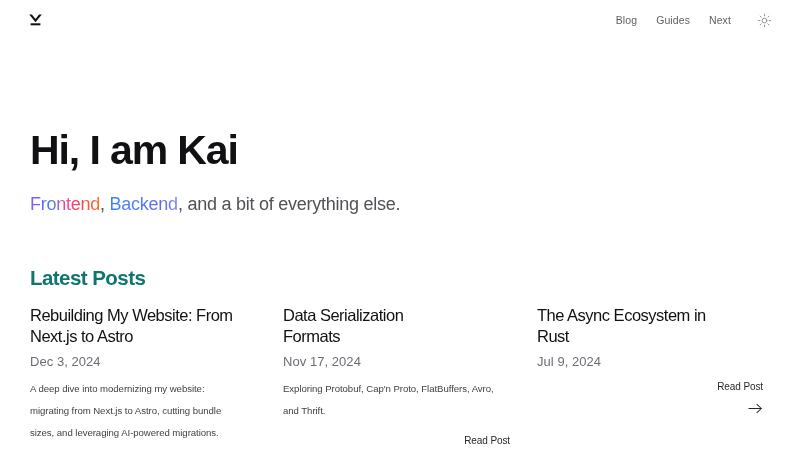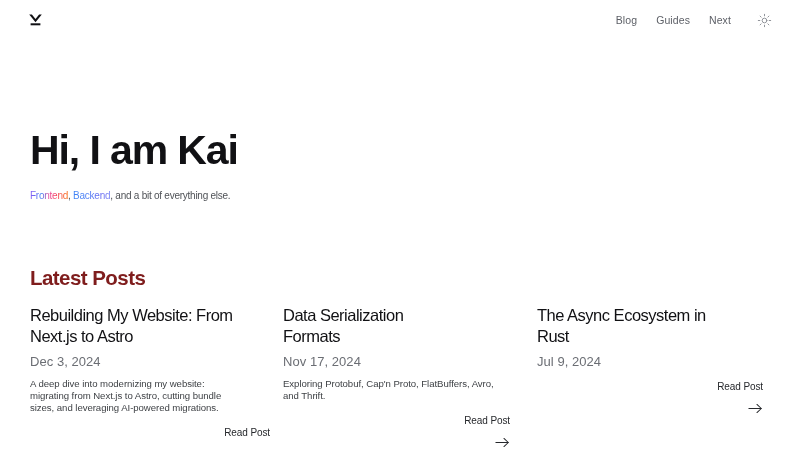--- a/index.html
+++ b/index.html
@@ -79,22 +79,22 @@
     font-size: 41px;
     line-height: 50px;
     font-weight: 700;
     letter-spacing: -1.1px;
     color: #111114;
     white-space: nowrap;
     margin-top: 21px;
   }
 
   .hero-sub {
-    margin-top: 12px;
-    font-size: 10px;
+    margin-top: 20px;
+    font-size: 18px;
     line-height: 18px;
     letter-spacing: -0.25px;
     color: #4f5257;
     white-space: nowrap;
   }
 
   .grad-front {
     font-weight: 400;
     background-image: linear-gradient(
        95deg,
@@ -126,21 +126,21 @@
 
   
   .section-title {
     position: absolute;
     top: 265px;
     left: 30px;
     font-size: 20.5px;
     line-height: 26px;
     font-weight: 700;
     letter-spacing: -0.55px;
-    color: #7f1d1d;
+    color: #0f766e;
   }
 
   .posts {
     position: absolute;
     top: 305px;
     left: 30px;
     width: 746px;
     display: flex;
     gap: 0;
   }
@@ -173,21 +173,21 @@
     margin-top: 9px;
     font-size: 13px;
     line-height: 12px;
     letter-spacing: 0.05px;
     color: #6b6e74;
   }
 
   .post-excerpt {
     margin-top: 10px;
     font-size: 9.6px;
-    line-height: 12px;
+    line-height: 22px;
     letter-spacing: -0.05px;
     color: #3f4246;
     max-width: 216px;
   }
 
   .post:nth-child(2) .post-excerpt { max-width: 212px; }
   .post:nth-child(3) .post-excerpt { max-width: 218px; }
 
   .read-more {
     margin-top: 13px;

